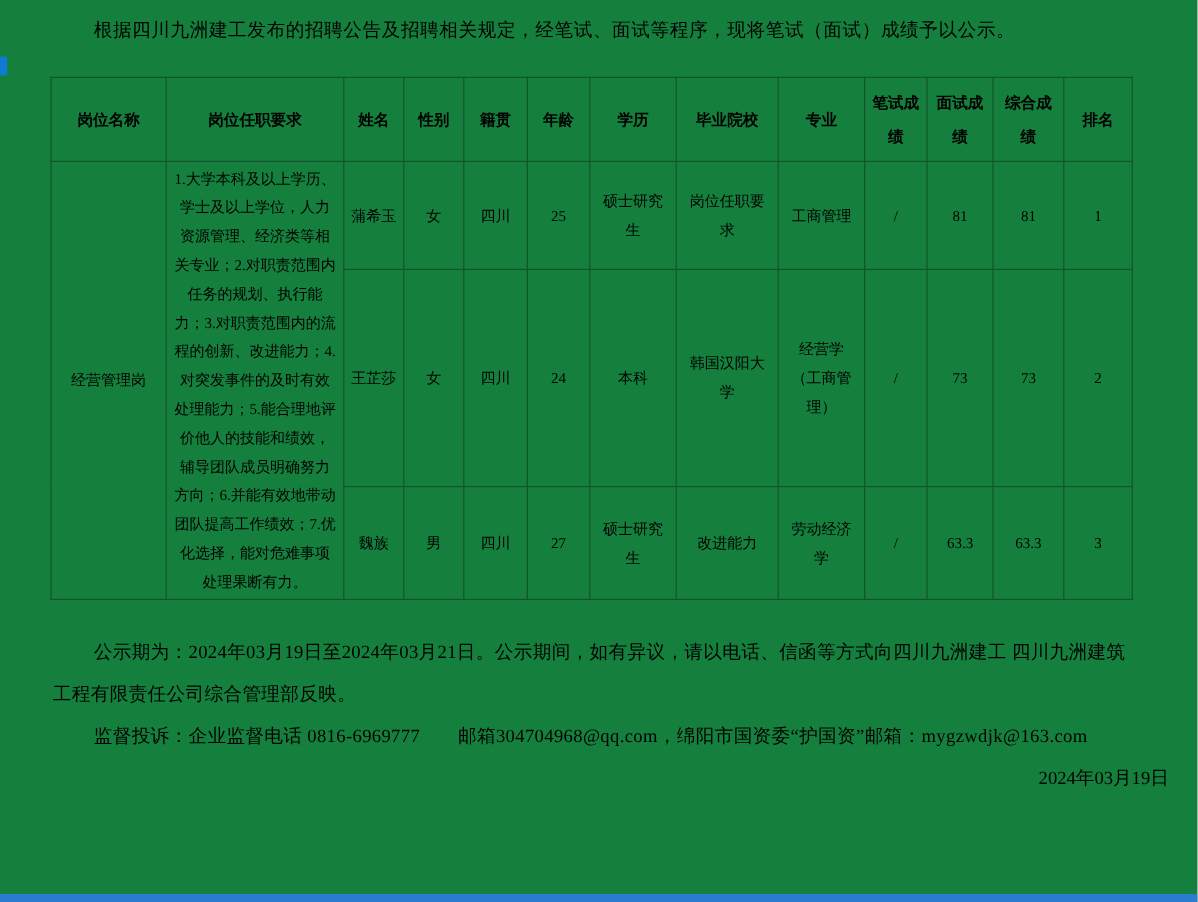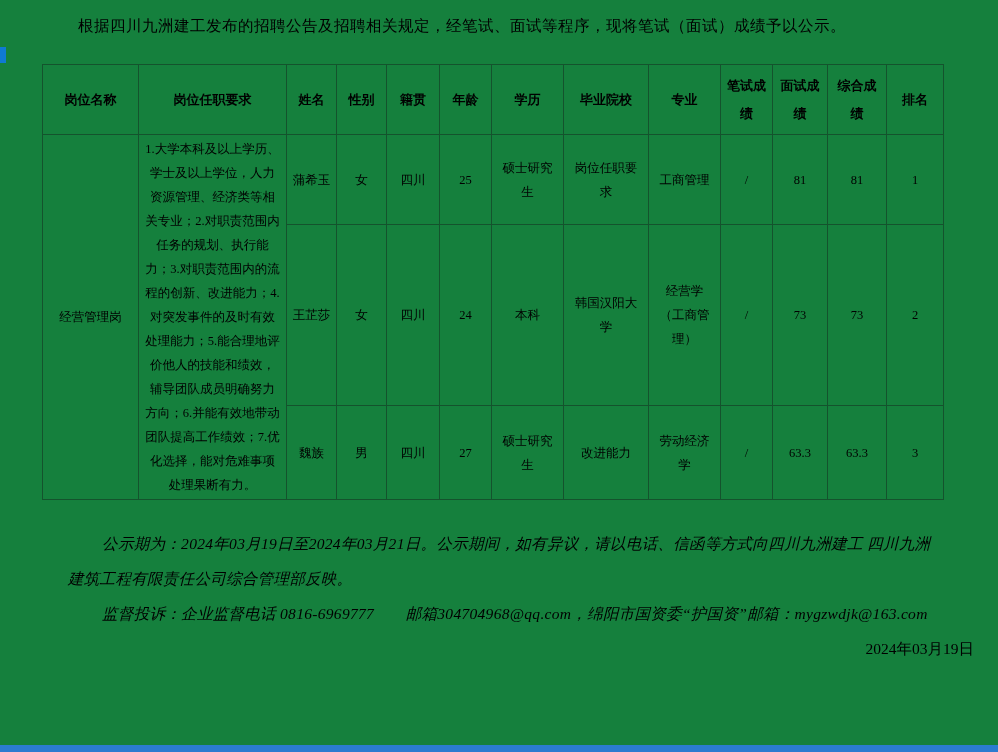--- a/index.html
+++ b/index.html
@@ -63,26 +63,25 @@
   tr.row-3 { height: 89px; }
   td.req-cell {
     text-align: left;
     font-size: 12.5px;
     line-height: 26px;
     padding: 4px 7px;
     text-align: justify;
     font-family: Liberation Serif, serif;
   }
   .para {
-    margin: 0 58px 0 68px;
+    margin: 0 58px 0 44px;
     text-indent: 2.2em;
     font-size: 15.5px;
     line-height: 35px;
     letter-spacing: 0.3px;
-    font-style: italic;
   }
   .para-first { margin-top: 26px; }
   .sign {
     text-align: right;
     margin: 0 24px;
     font-size: 15.5px;
     line-height: 35px;
   }
   .sign-first { margin-top: 18px; }
 </style>

